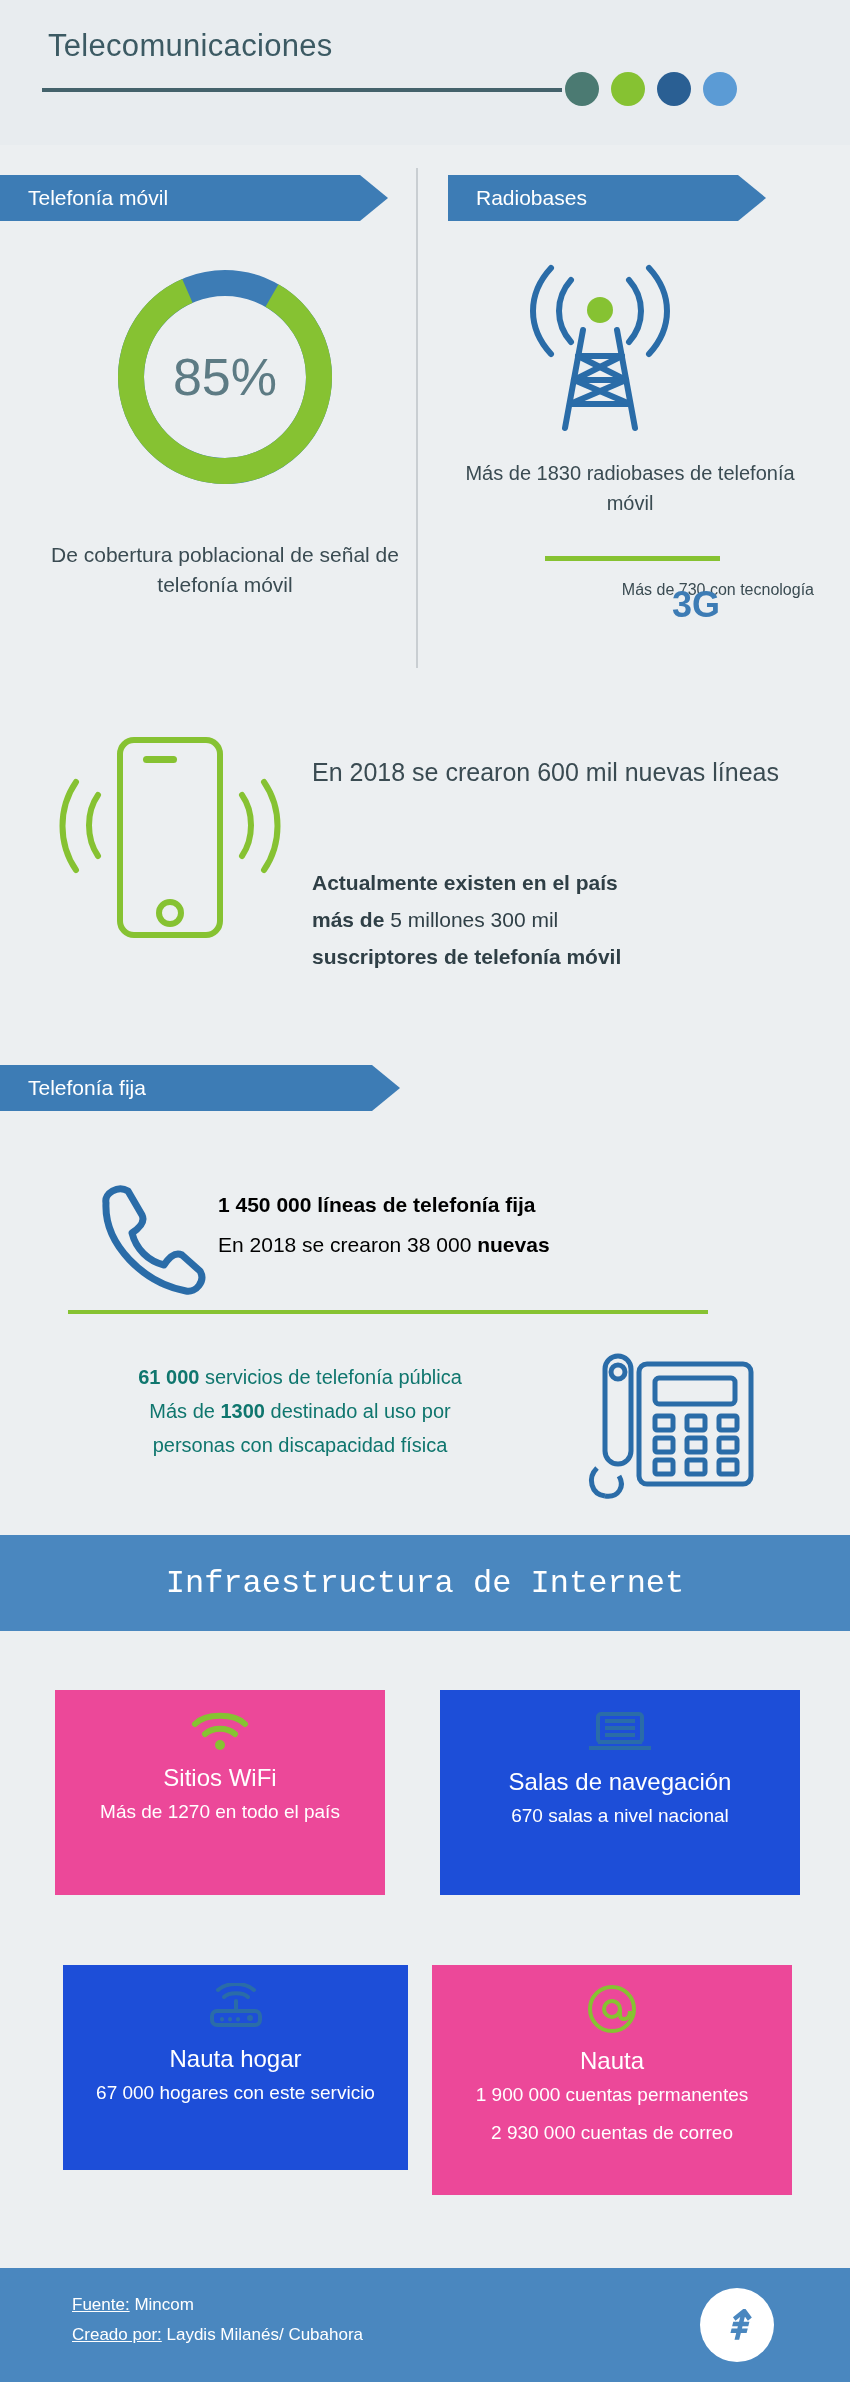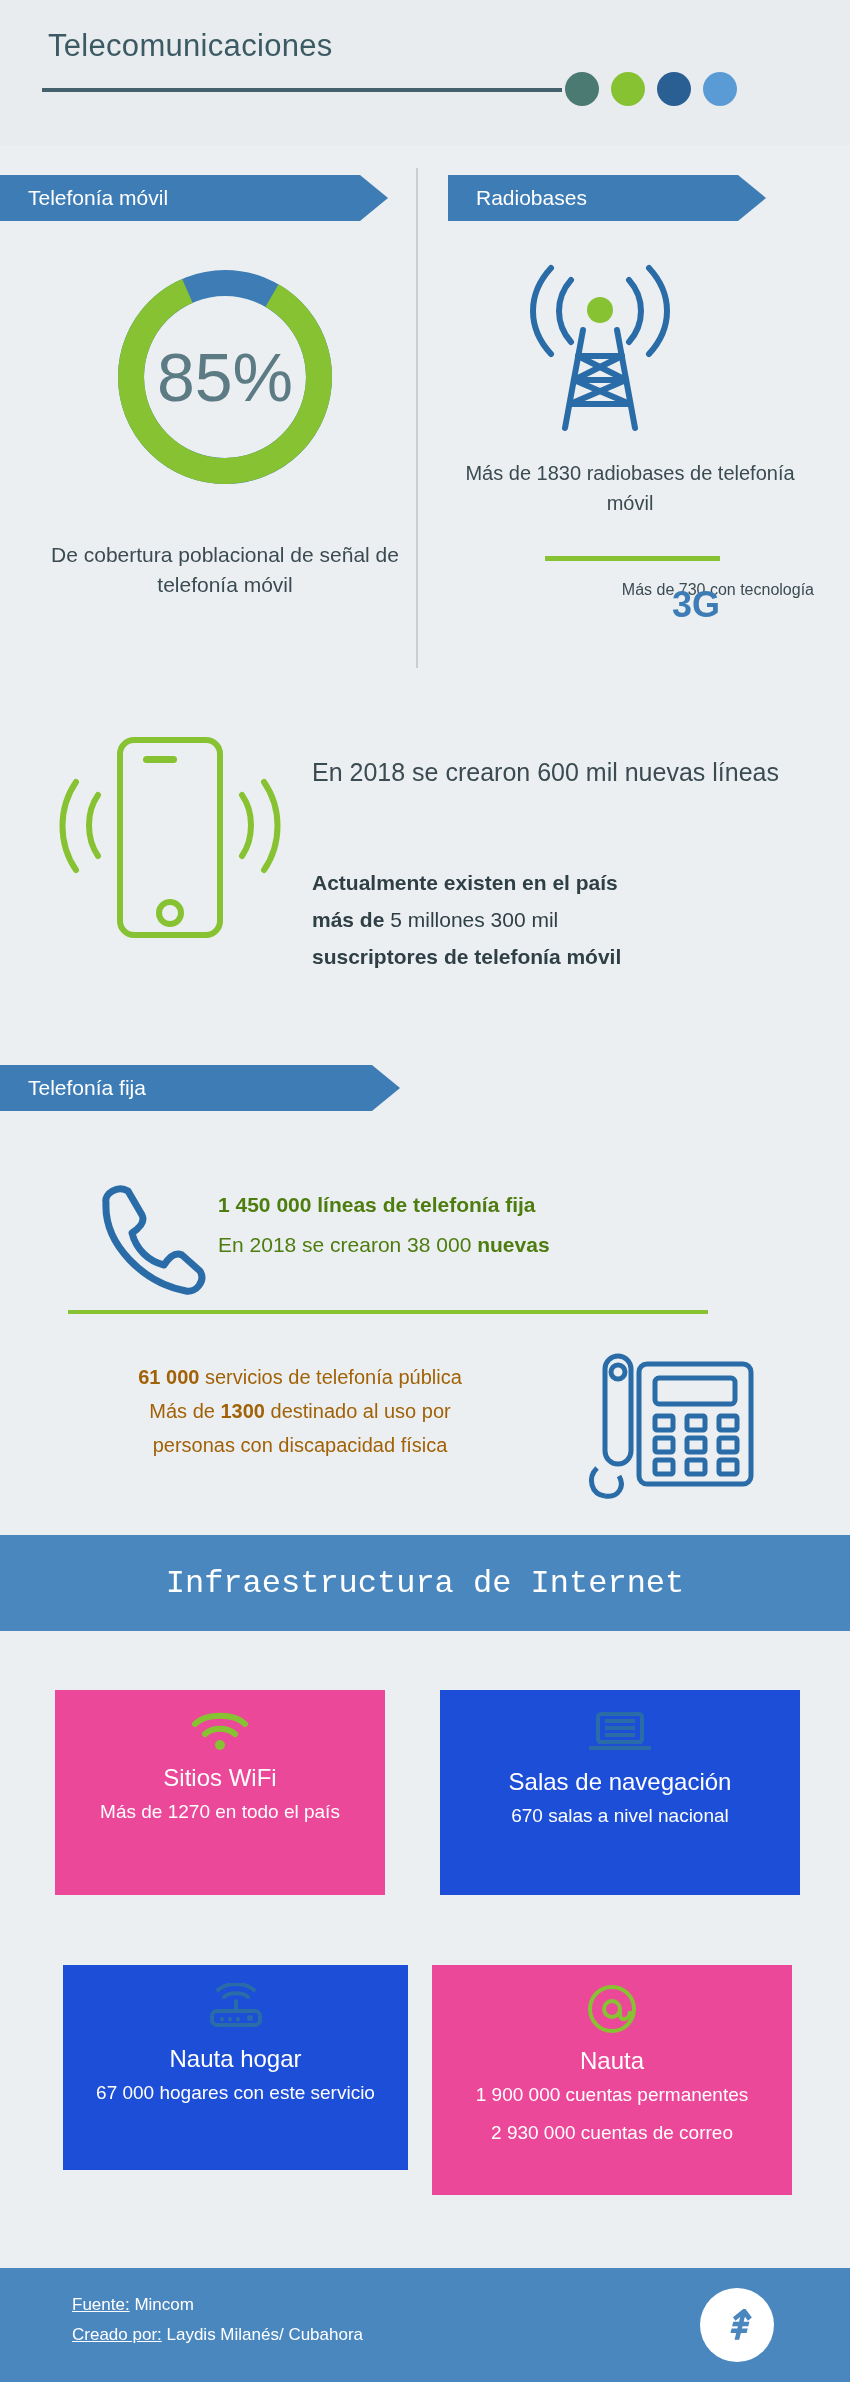--- a/index.html
+++ b/index.html
@@ -99,21 +99,21 @@
     width: 230px;
     height: 230px;
   }
   .donut-label {
     position: absolute;
     left: 0; top: 0;
     width: 230px; height: 230px;
     display: flex;
     align-items: center;
     justify-content: center;
-    font-size: 68px;
+    font-size: 52px;
     color: #5d7b84;
   }
   .caption-movil {
     position: absolute;
     left: 30px;
     top: 540px;
     width: 390px;
     text-align: center;
     font-size: 21px;
     color: #3a4b52;
@@ -196,39 +196,39 @@
     position: absolute;
     left: 90px;
     top: 1175px;
   }
   .fija-text {
     position: absolute;
     left: 218px;
     top: 1185px;
     width: 520px;
     font-size: 21px;
-    color: #4d7c0f;
+    color: #000000;
     line-height: 1.9;
   }
   .fija-rule {
     position: absolute;
     left: 68px;
     top: 1310px;
     width: 640px;
     height: 4px;
     background: #86c232;
   }
   .fija-text2 {
     position: absolute;
     left: 40px;
     top: 1360px;
     width: 520px;
     text-align: center;
     font-size: 20px;
-    color: #a16207;
+    color: #0f766e;
     line-height: 1.7;
   }
   .deskphone {
     position: absolute;
     left: 575px;
     top: 1338px;
   }
 
   
   .internet-band {

